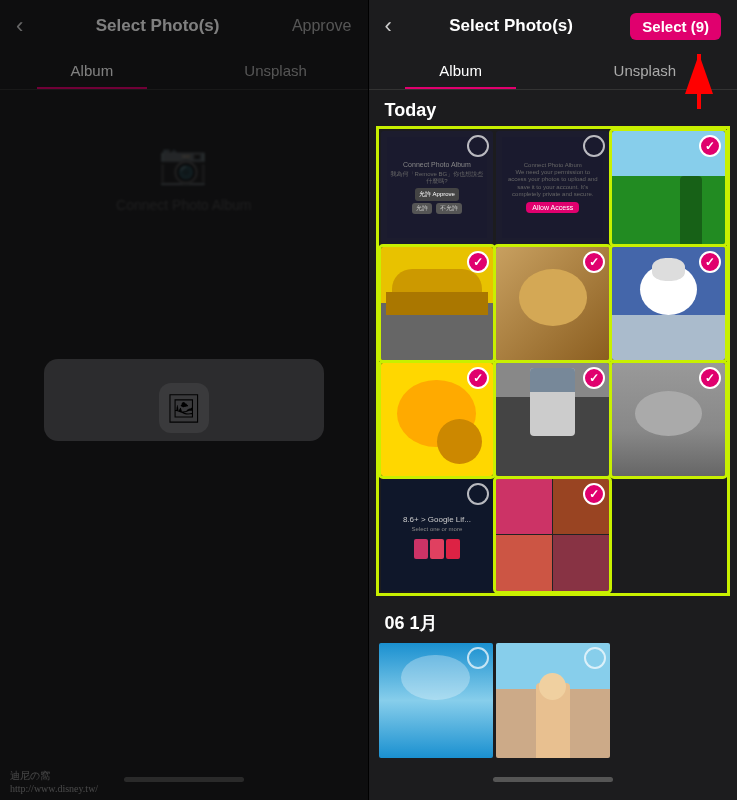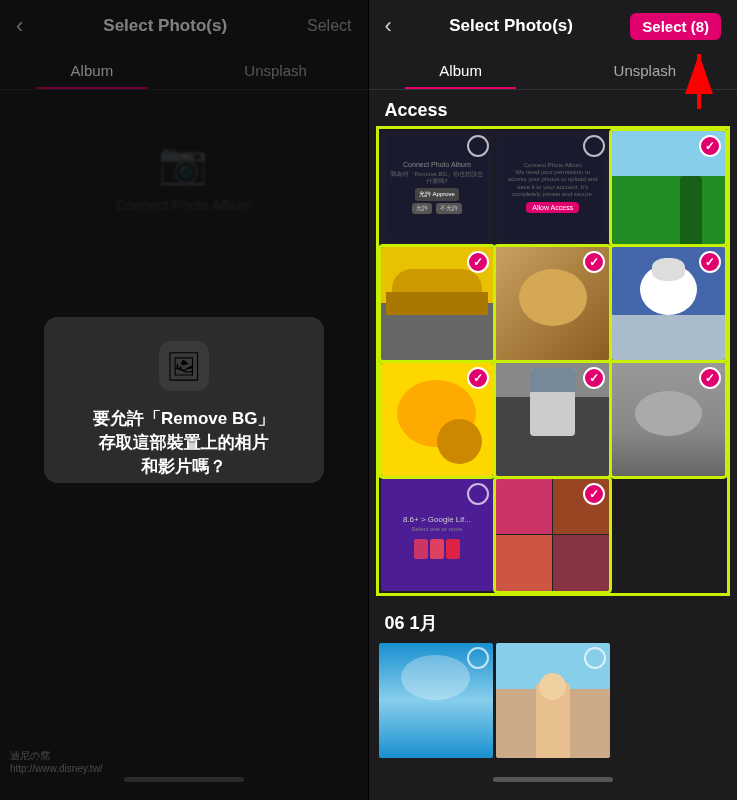--- a/index.html
+++ b/index.html
@@ -355,91 +355,91 @@
     .red-arrow {
       position: absolute;
       right: 8px;
       top: 44px;
       z-index: 20;
       pointer-events: none;
     }
 
     .watermark {
       position: absolute;
-      bottom: 26px;
+      bottom: 6px;
       left: 10px;
       color: rgba(255,255,255,0.5);
       font-size: 10px;
+      font-family: Liberation Serif, serif;
     }
   </style>
 </head>
 <body>
 
 <div class="left-panel">
   <div class="nav-bar">
     <span class="nav-back">‹</span>
     <span class="nav-title">Select Photo(s)</span>
-    <span class="nav-action">Select</span>
+    <span class="nav-action">Approve</span>
   </div>
 
   <div class="tab-bar">
     <div class="tab-item active">Album</div>
     <div class="tab-item">Unsplash</div>
   </div>
 
   <div class="bg-content">
     <div class="connect-area">
       <div class="connect-icon">📷</div>
       <div>Connect Photo Album</div>
     </div>
   </div>
 
   <div class="dialog-overlay">
     <div class="dialog-box">
       <div class="dialog-icon">🖼</div>
-      <div class="dialog-title">要允許「Remove BG」<br>存取這部裝置上的相片<br>和影片嗎？</div>
     </div>
   </div>
 
   <div class="bottom-bar">
     <div class="home-indicator"></div>
   </div>
 
   <div class="watermark">迪尼の窩<br>http://www.disney.tw/</div>
 </div>
 
 <div class="panel-divider"></div>
 
 <div class="right-panel">
   <div style="position:relative;">
     <div class="right-nav-bar">
       <span class="nav-back">‹</span>
       <span class="right-nav-title">Select Photo(s)</span>
-      <span class="select-badge">Select (8)</span>
+      <span class="select-badge">Select (9)</span>
     </div>
 
     <svg class="red-arrow" width="60" height="70">
       <defs>
         <marker id="arrowhead" markerWidth="10" markerHeight="7" refX="10" refY="3.5" orient="auto">
           <polygon points="0 0, 10 3.5, 0 7" fill="#ff0000"></polygon>
         </marker>
       </defs>
       <line x1="30" y1="65" x2="30" y2="10" stroke="#ff0000" stroke-width="4" marker-end="url(#arrowhead)"></line>
     </svg>
   </div>
 
   <div class="right-tab-bar">
     <div class="right-tab-item active">Album</div>
     <div class="right-tab-item">Unsplash</div>
   </div>
 
 
   <div class="photos-scroll">
 
-    <div class="section-label">Access</div>
+    <div class="section-label">Today</div>
     <div class="photo-grid" style="outline: 3px solid #c8f000; padding: 2px;">
 
       <div class="photo-cell connect-photo-thumbnail">
         <div style="background:#1a1a2e;width:100%;height:100%;display:flex;flex-direction:column;align-items:center;justify-content:center;padding:4px;">
           <div style="color:#888;font-size:7px;text-align:center;line-height:1.2;">Connect Photo Album</div>
           <div style="color:#666;font-size:6px;margin-top:2px;line-height:1.1;">我為何「Remove BG」你也想說些什麼嗎?</div>
           <div style="display:flex;gap:4px;margin-top:4px;">
             <div style="background:#444;color:#fff;font-size:6px;padding:2px 4px;border-radius:3px;">允許 Approve</div>
           </div>
           <div style="display:flex;gap:4px;margin-top:2px;">
@@ -507,21 +507,21 @@
       </div>
 
       <div class="photo-cell selected">
         <div style="width:100%;height:100%;background:linear-gradient(180deg,#999 0%,#888 60%,#666 100%);">
           <div style="position:absolute;top:25%;left:20%;width:60%;height:40%;background:#aaa;border-radius:50%;"></div>
         </div>
         <div class="select-dot">✓</div>
       </div>
 
       <div class="photo-cell">
-        <div style="width:100%;height:100%;background:#4c1d95;display:flex;flex-direction:column;align-items:center;justify-content:center;">
+        <div style="width:100%;height:100%;background:#0f172a;display:flex;flex-direction:column;align-items:center;justify-content:center;">
           <div style="color:#888;font-size:7px;line-height:1.2;text-align:center;padding:4px;">
             <div style="color:#ccc;font-size:8px;margin-bottom:2px;">8.6+ &gt; Google Lif...</div>
             <div style="color:#888;font-size:6px;">Select one or more</div>
           </div>
           <div style="display:flex;gap:2px;margin-top:2px;">
             <div style="width:14px;height:20px;background:#cc3366;border-radius:2px;"></div>
             <div style="width:14px;height:20px;background:#e04060;border-radius:2px;"></div>
             <div style="width:14px;height:20px;background:#dd2244;border-radius:2px;"></div>
           </div>
         </div>

